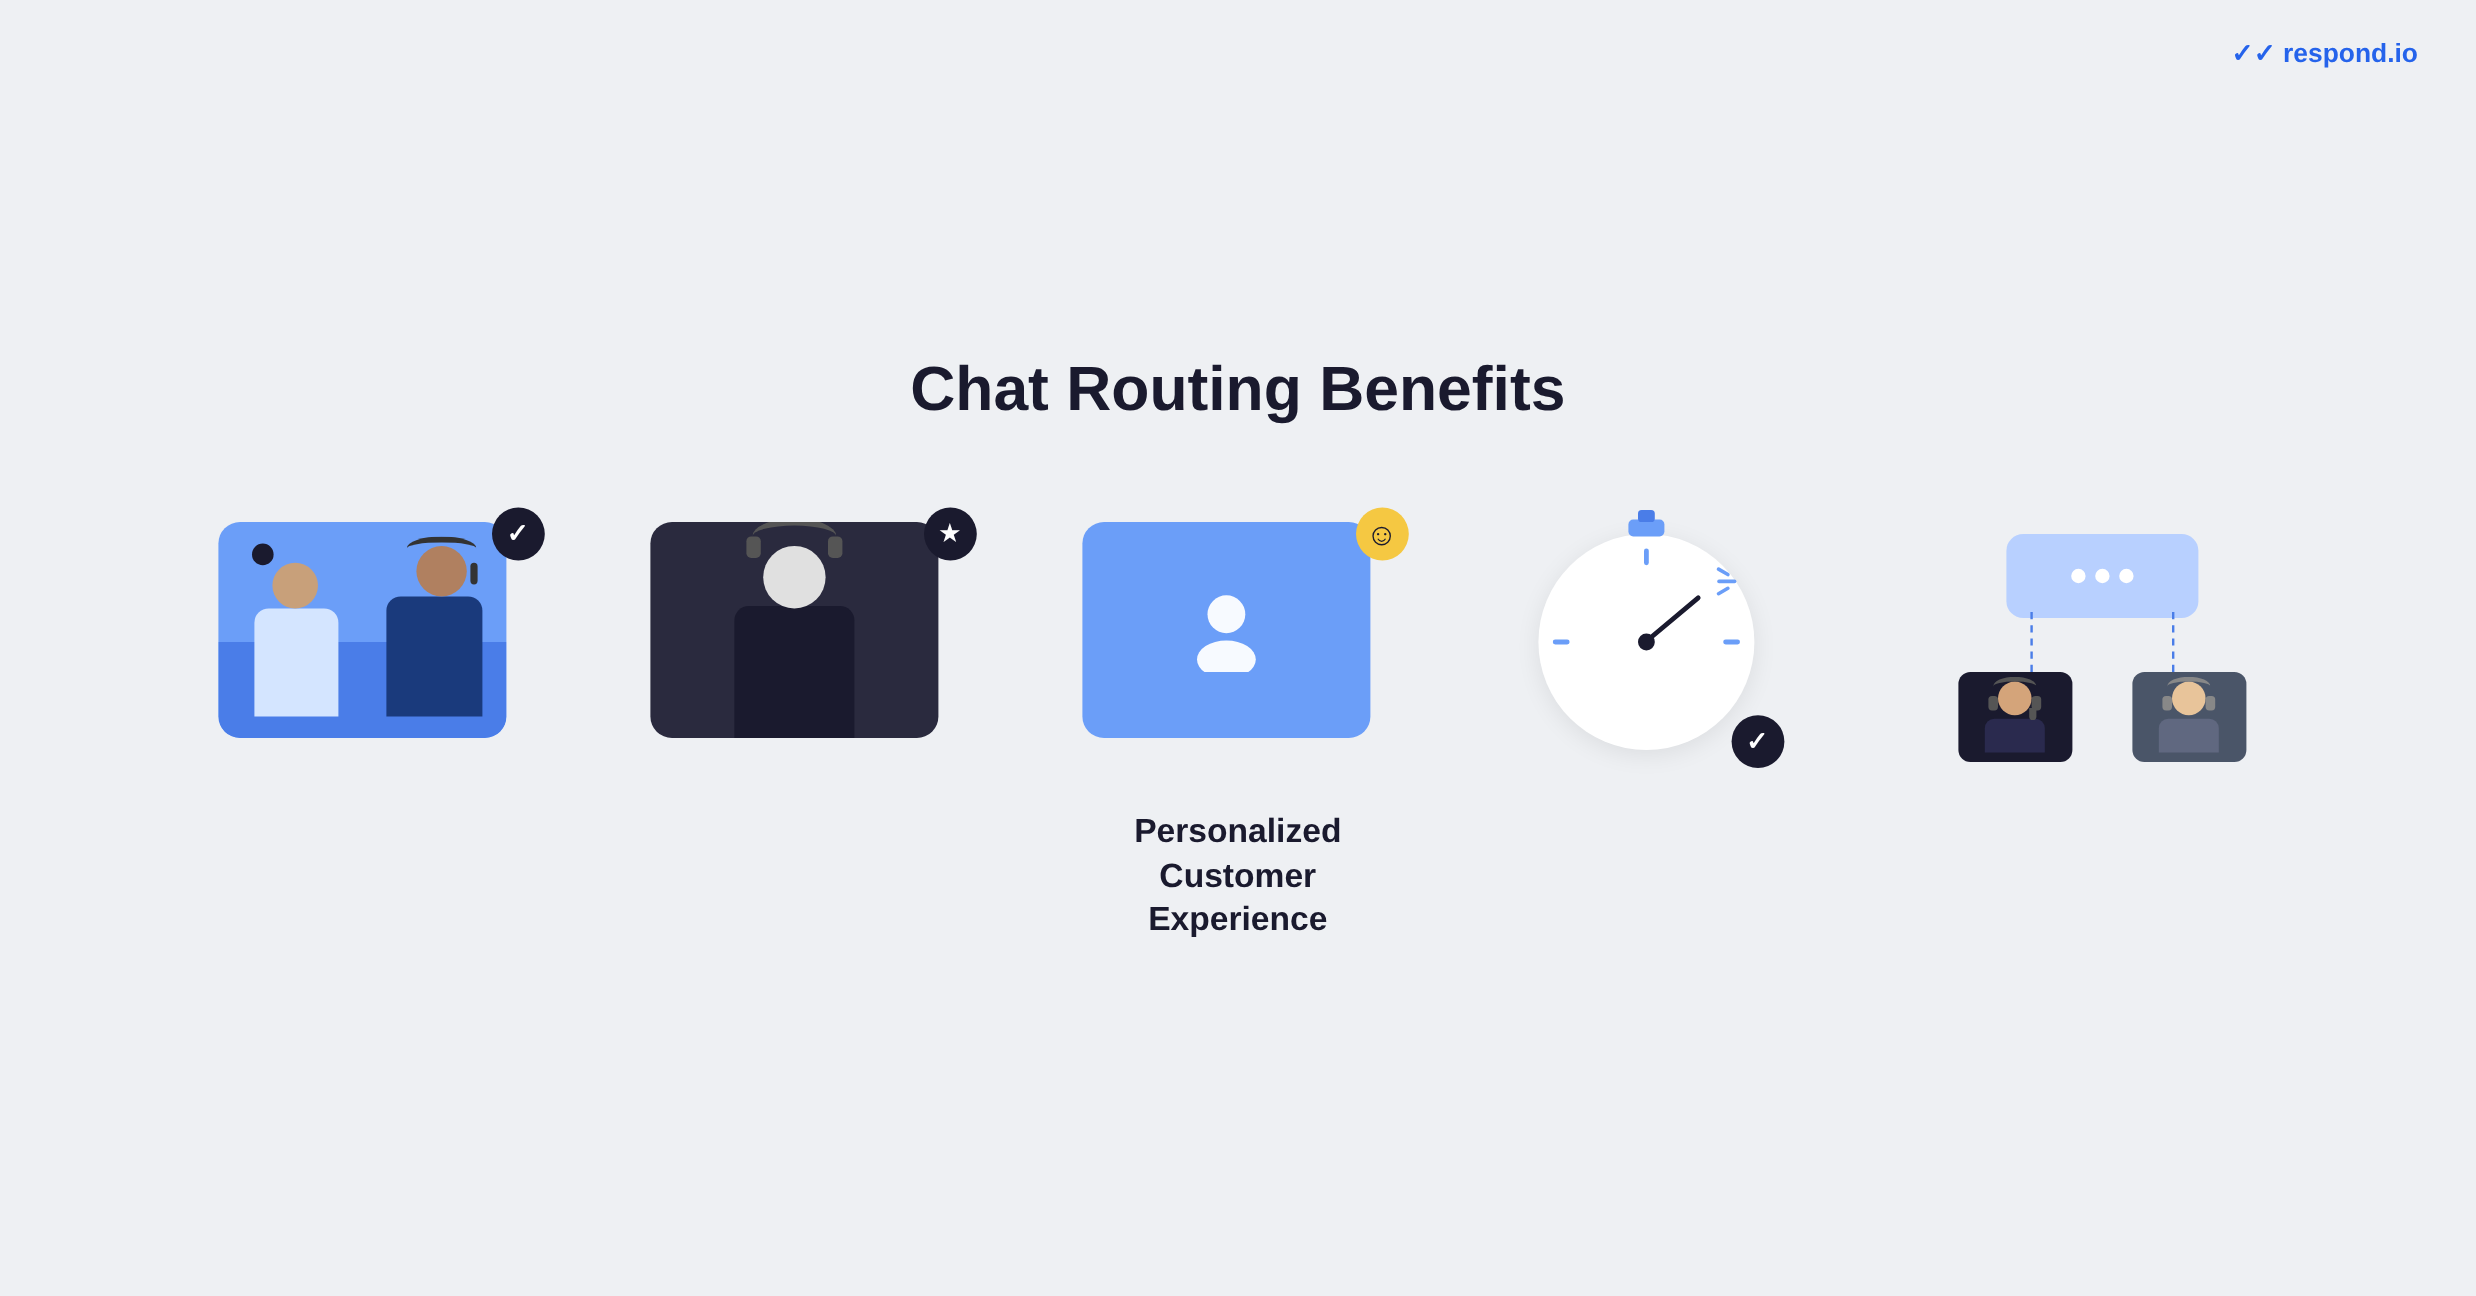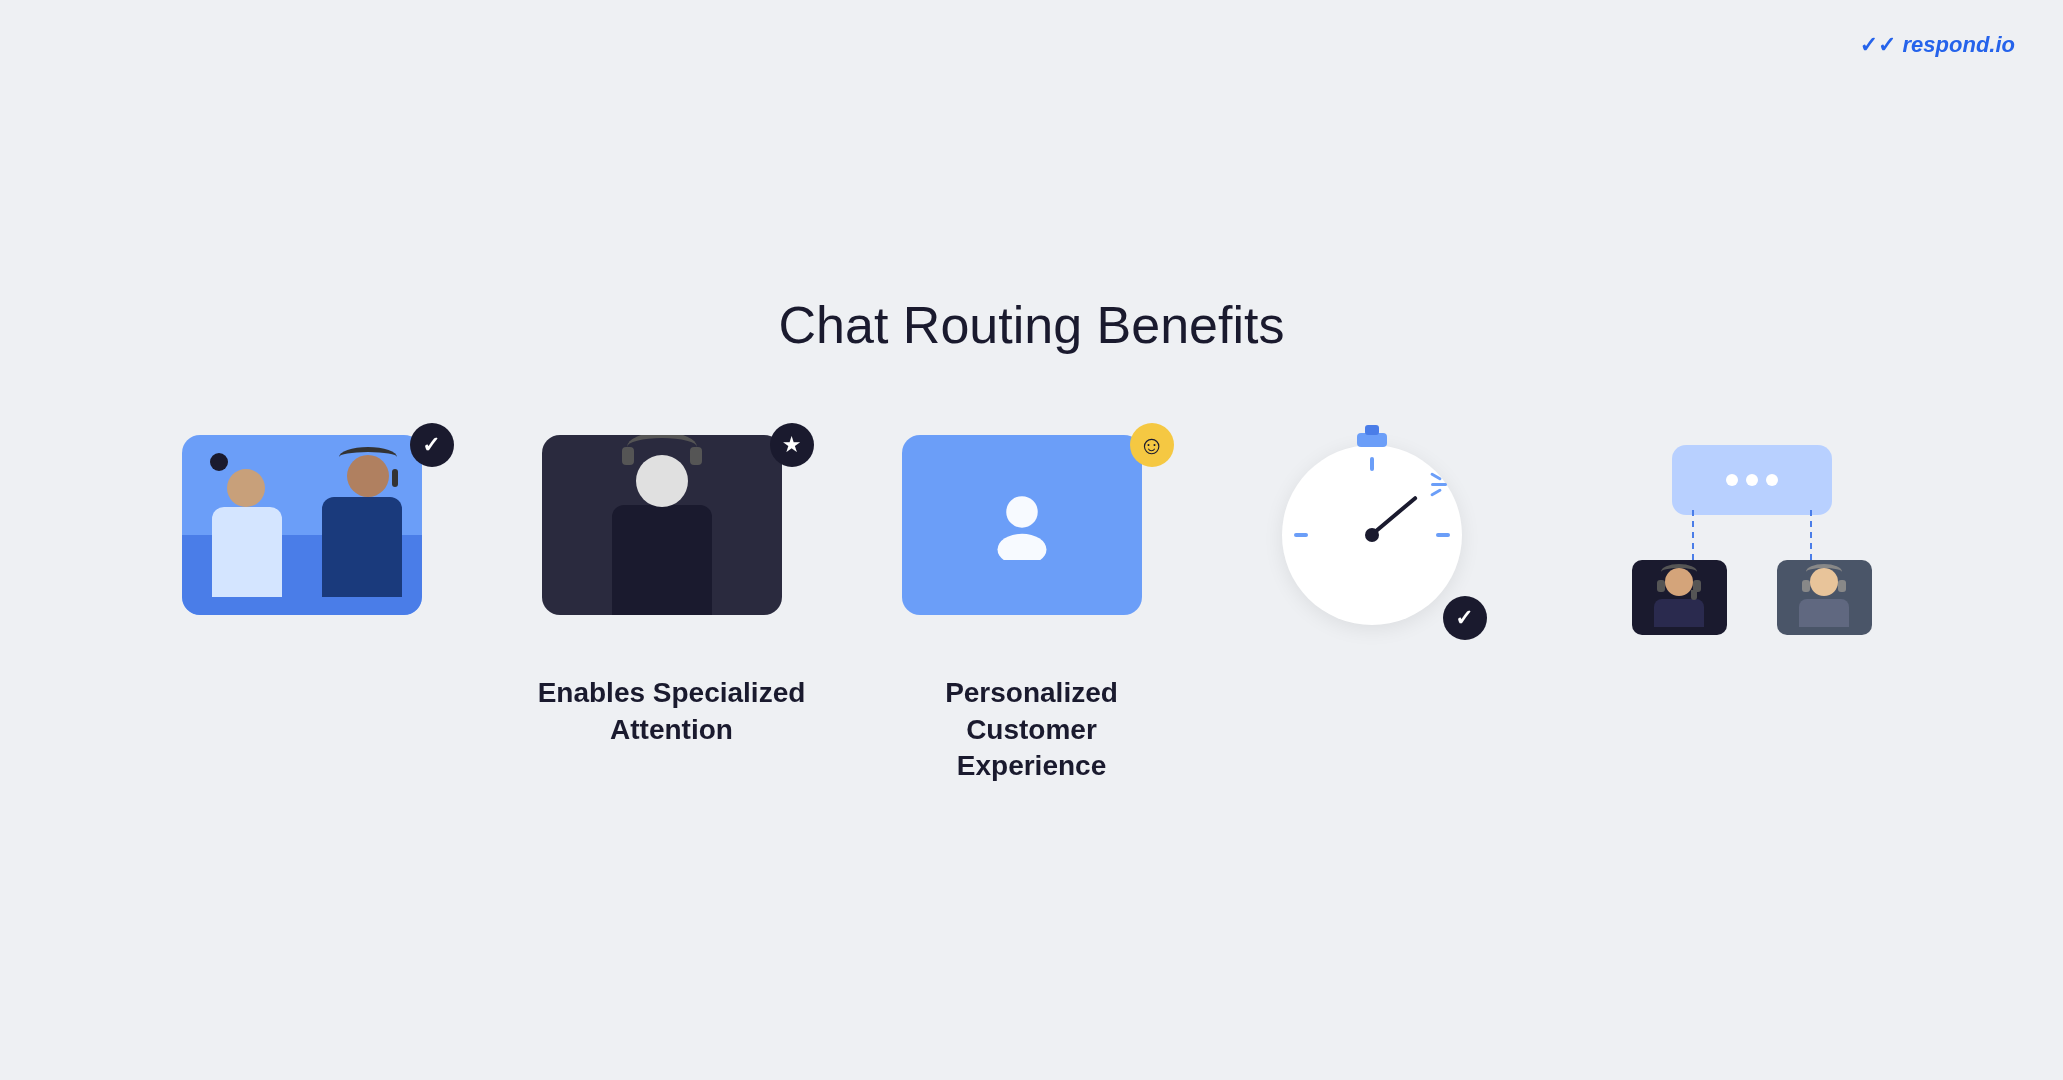--- a/index.html
+++ b/index.html
@@ -32,26 +32,25 @@
     }
 
     .logo-text {
       font-size: 22px;
       font-weight: 700;
       color: #1a1a2e;
     }
 
     .logo-text span {
       color: #2563eb;
-      font-style: italic;
     }
 
     .page-title {
       font-size: 52px;
-      font-weight: 400;
+      font-weight: 700;
       color: #1a1a2e;
       margin-bottom: 80px;
       text-align: center;
     }
 
     .benefits-row {
       display: flex;
       flex-direction: row;
       align-items: flex-start;
       gap: 0px;
@@ -484,21 +483,20 @@
     <div class="illustration-wrapper">
       <div class="illus2">
         <div class="illus2-person-body"></div>
         <div class="illus2-person-head"></div>
         <div class="illus2-headset-arc"></div>
         <div class="illus2-headset-left"></div>
         <div class="illus2-headset-right"></div>
       </div>
       <div class="badge-star">★</div>
     </div>
-    <div class="benefit-label">Enables Specialized<br>Attention</div>
   </div>
 
   <div class="benefit-item">
     <div class="illustration-wrapper">
       <div class="illus3">
 
         <svg class="person-svg" viewBox="0 0 80 80" xmlns="http://www.w3.org/2000/svg">
           <circle cx="40" cy="25" r="18" fill="rgba(255,255,255,0.95)"></circle>
           <ellipse cx="40" cy="68" rx="28" ry="18" fill="rgba(255,255,255,0.95)"></ellipse>
         </svg>

